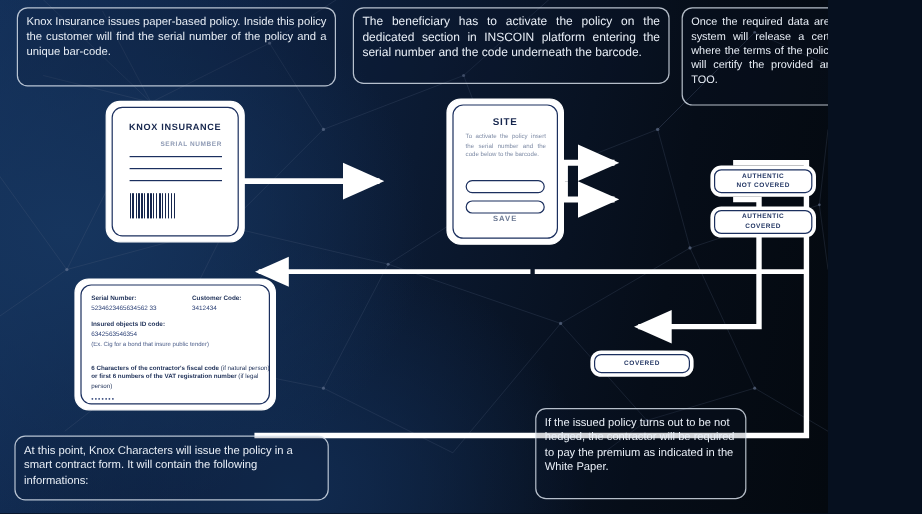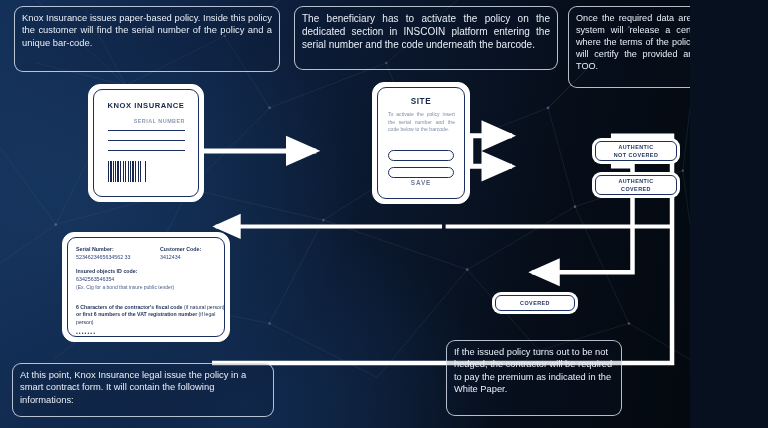--- a/index.html
+++ b/index.html
@@ -177,21 +177,21 @@
       <line x1="748" y1="252" x2="496" y2="252" stroke="#ffffff" stroke-width="4.5"></line>
     </g>
   </svg>
 
   <div class="callout" style="left:14px;top:6px;width:266px;height:66px;font-size:9.4px;">Knox Insurance issues paper-based policy. Inside this policy the customer will find the serial number of the policy and a unique bar-code.</div>
 
   <div class="callout" style="left:294px;top:6px;width:264px;height:64px;font-size:10px;">The beneficiary has to activate the policy on the dedicated section in INSCOIN platform entering the serial number and the code underneath the barcode.</div>
 
   <div class="callout" style="left:568px;top:6px;width:190px;height:82px;font-size:9.1px;">Once the required data are provided, the system will release a certified PDF file where the terms of the policy are stated. It will certify the provided and authenticity TOO.</div>
 
-  <div class="callout nojust" style="left:12px;top:363px;width:262px;height:54px;font-size:9.4px;">At this point, Knox Insurance legal issue the policy in a smart contract form. It will contain the following informations:</div>
+  <div class="callout nojust" style="left:12px;top:363px;width:262px;height:54px;font-size:9.4px;">At this point, Knox Characters will issue the policy in a smart contract form. It will contain the following informations:</div>
 
   <div class="callout nojust" style="left:446px;top:340px;width:176px;height:76px;font-size:9.3px;">If the issued policy  turns out to be not hedged, the contractor will be required to pay the premium as indicated in the White Paper.</div>
 
   <div class="card" id="policy-card">
     <div class="card-inner">
       <div class="policy-title">KNOX INSURANCE</div>
       <div class="policy-serial-label">SERIAL NUMBER</div>
       <div class="pline" style="top:40px;"></div>
       <div class="pline" style="top:50px;"></div>
       <div class="pline" style="top:60px;"></div>

